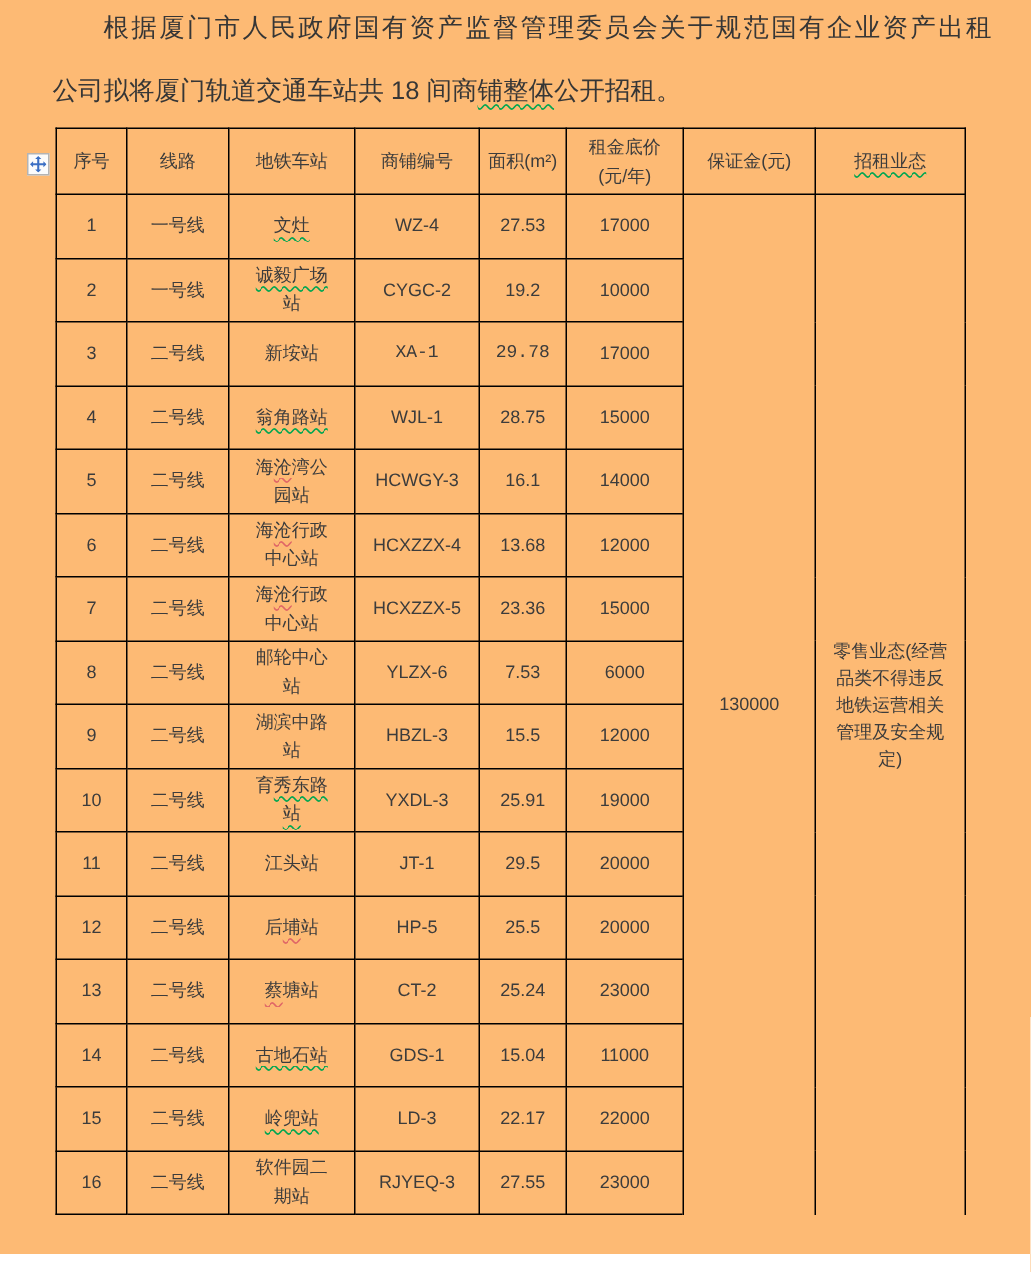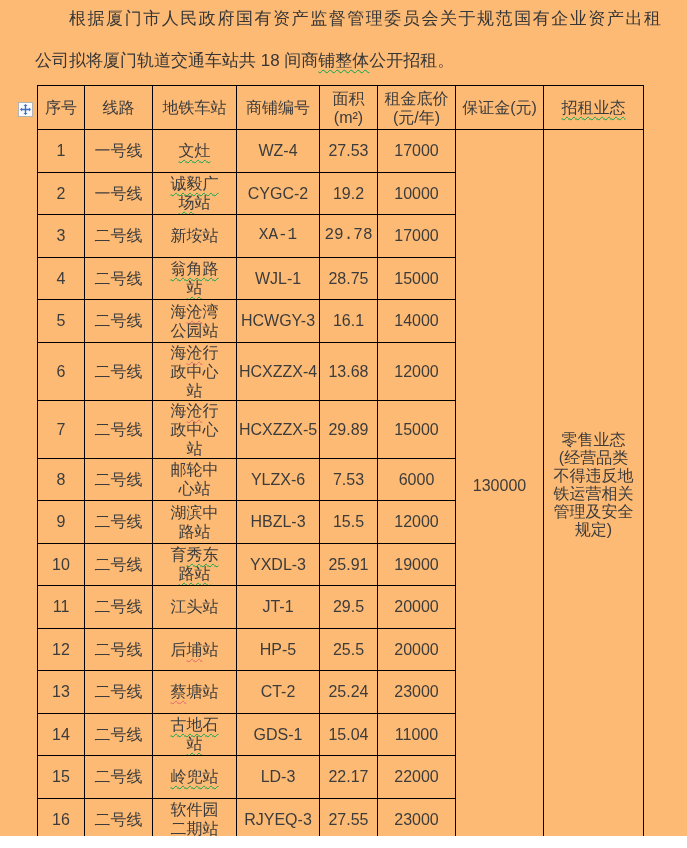--- a/index.html
+++ b/index.html
@@ -15,21 +15,21 @@
   .sq-green{text-decoration-line:underline;text-decoration-style:wavy;
             text-decoration-color:#00a651;text-decoration-thickness:1px;text-underline-offset:3px;}
   .sq-red{text-decoration-line:underline;text-decoration-style:wavy;
           text-decoration-color:#e06666;text-decoration-thickness:1px;text-underline-offset:3px;}
   
   .move-handle{position:absolute;left:18px;top:102px;width:15px;height:15px;
                border:1px solid #b4b4b4;background:#fbfbfb;display:flex;
                align-items:center;justify-content:center;cursor:move;box-sizing:border-box;}
   
   table{border-collapse:collapse;table-layout:fixed;width:606px;margin:10px 0 0 37px;
-        font-size:16px;color:#3c3c3c;}
+        font-size:12px;color:#3c3c3c;}
   th,td{border:1px solid #000;text-align:center;vertical-align:middle;padding:0;
         font-weight:normal;overflow:hidden;}
   thead tr{height:44px;}
   tbody tr{height:42.5px;}
   th{white-space:pre-line;line-height:19px;}
   td{line-height:19px;}
   .mono{font-family:"Liberation Mono","DejaVu Sans Mono",monospace;}
   .station-wrap{width:58px;margin:0 auto;line-height:19px;}
   .business-wrap{width:82px;margin:0 auto;text-align:center;line-height:18px;}
   .no-bottom{border-bottom:none;}
@@ -139,21 +139,21 @@
           <td>13.68</td>
           <td>12000</td>
         </tr>
         <tr>
           <td>7</td>
           <td>二号线</td>
           <td>
             <div class="station-wrap"><span>海</span><span class="sq-red">沧</span><span>行政中心站</span></div>
           </td>
           <td>HCXZZX-5</td>
-          <td>29.89</td>
+          <td>23.36</td>
           <td>15000</td>
         </tr>
         <tr>
           <td>8</td>
           <td>二号线</td>
           <td>
             <div class="station-wrap"><span>邮轮中心站</span></div>
           </td>
           <td>YLZX-6</td>
           <td>7.53</td>

